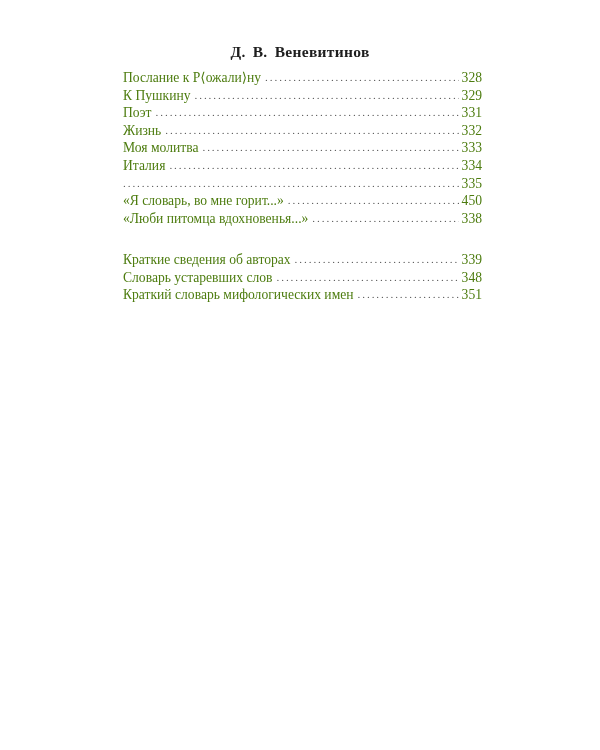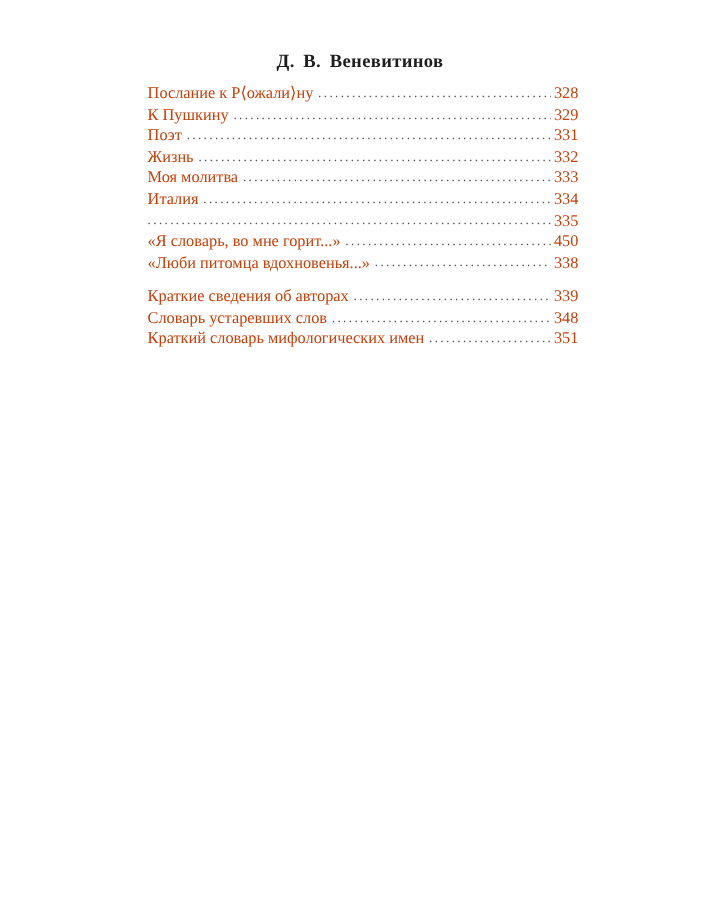--- a/index.html
+++ b/index.html
@@ -32,24 +32,24 @@
       letter-spacing: 0.3px;
       word-spacing: 3px;
       color: #1e1e1e;
     }
     .toc {
       position: absolute;
       left: 123px;
       width: 359px;
       font-family: "Liberation Serif", serif;
       font-size: 13.6px;
-      color: #c2410c;
+      color: #4d7c0f;
     }
     .toc.group1 { top: 69px; }
-    .toc.group2 { top: 238px; }
+    .toc.group2 { top: 251px; }
     .row {
       display: flex;
       align-items: baseline;
       height: 17.6px;
       line-height: 17.6px;
       white-space: nowrap;
     }
     .row .title {
       flex: 0 0 auto;
       padding-right: 4px;

